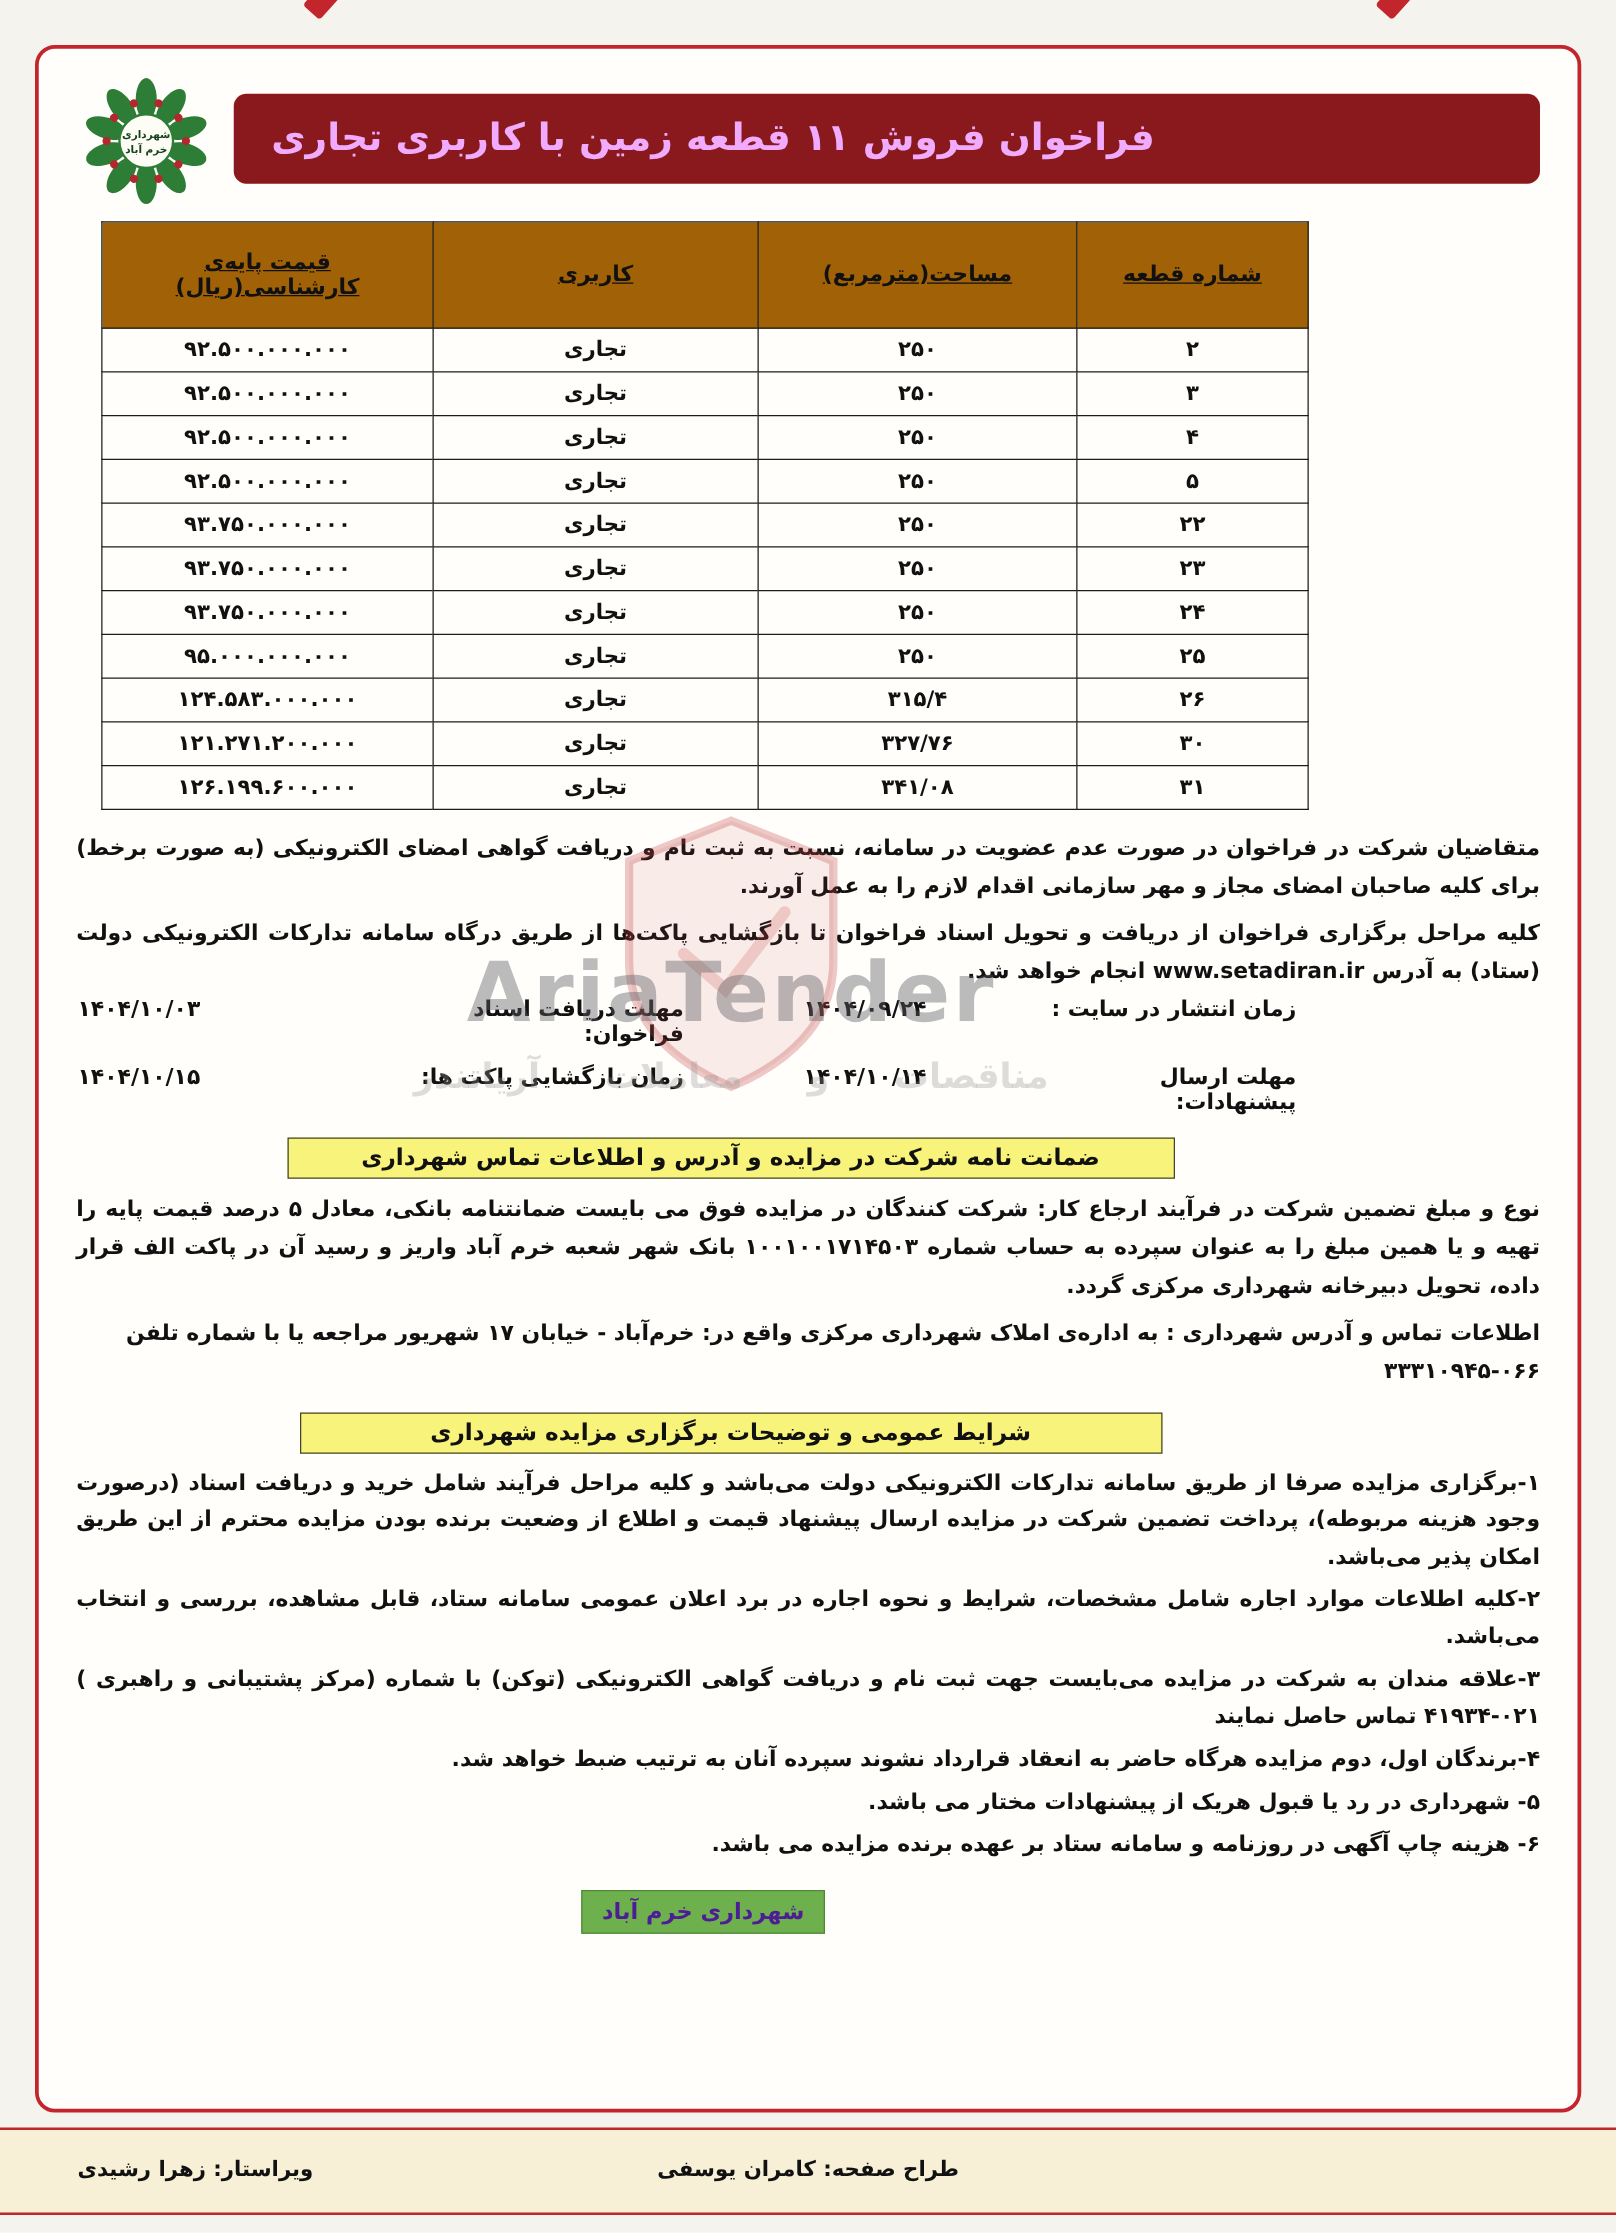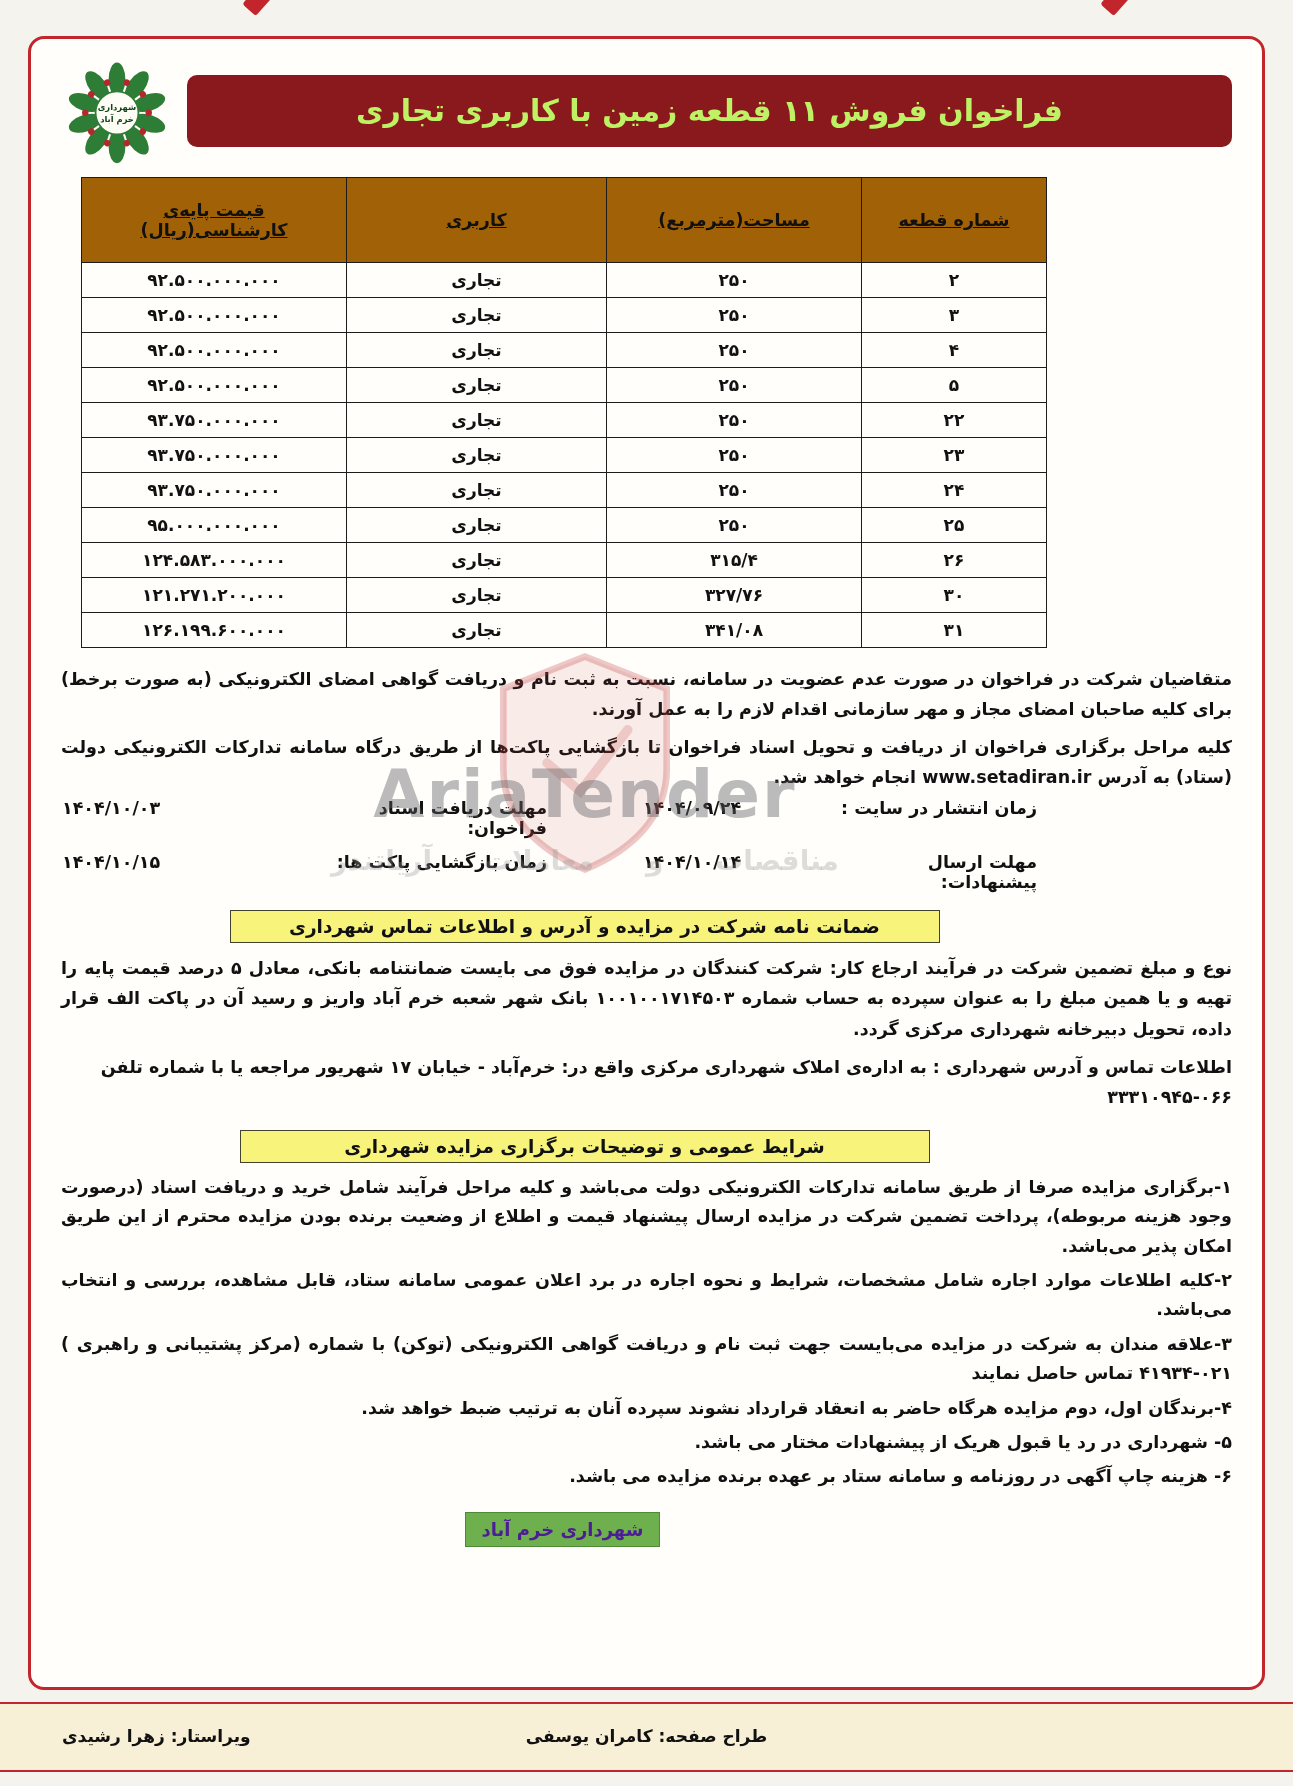--- a/index.html
+++ b/index.html
@@ -17,22 +17,22 @@
   .clip-b { left:1106px; }
 
   .frame {
     position:absolute; left:28px; top:36px; width:1237px; height:1654px;
     background:#fffefb; border:3px solid #c2262c; border-radius:16px;
     padding:16px 30px; overflow:hidden;
   }
 
   .header-row { display:flex; align-items:center; gap:14px; margin-bottom:10px; }
   .banner {
-    flex:1; background:#8a191d; color:#bef264; border-radius:10px;
-    padding:12px 30px; text-align:center; line-height:1.62; font-size:30px;
+    flex:1; background:#8a191d; color:#f0abfc; border-radius:10px;
+    padding:12px 30px; text-align:left; line-height:1.62; font-size:30px;
   }
   .logo { width:112px; flex:0 0 112px; display:flex; align-items:center; justify-content:center; }
 
   .intro { margin:6px 2px 12px; font-size:17.5px; line-height:1.75; text-align:justify; }
 
   table.plots { border-collapse:collapse; width:965px; margin:4px 185px 16px auto; table-layout:fixed; }
   .plots th, .plots td {
     border:1.6px solid #1c1c1c; text-align:center; font-size:17px;
     padding:7px 8px; font-weight:bold;
   }

